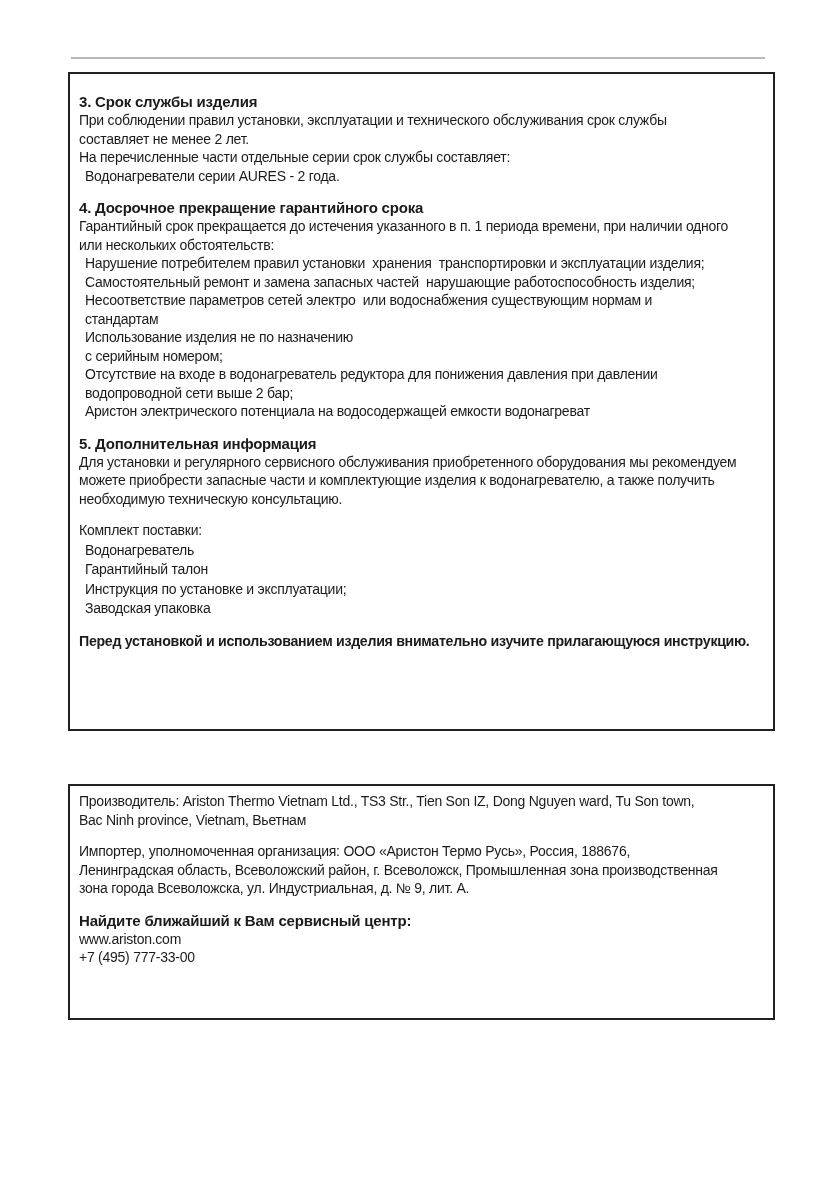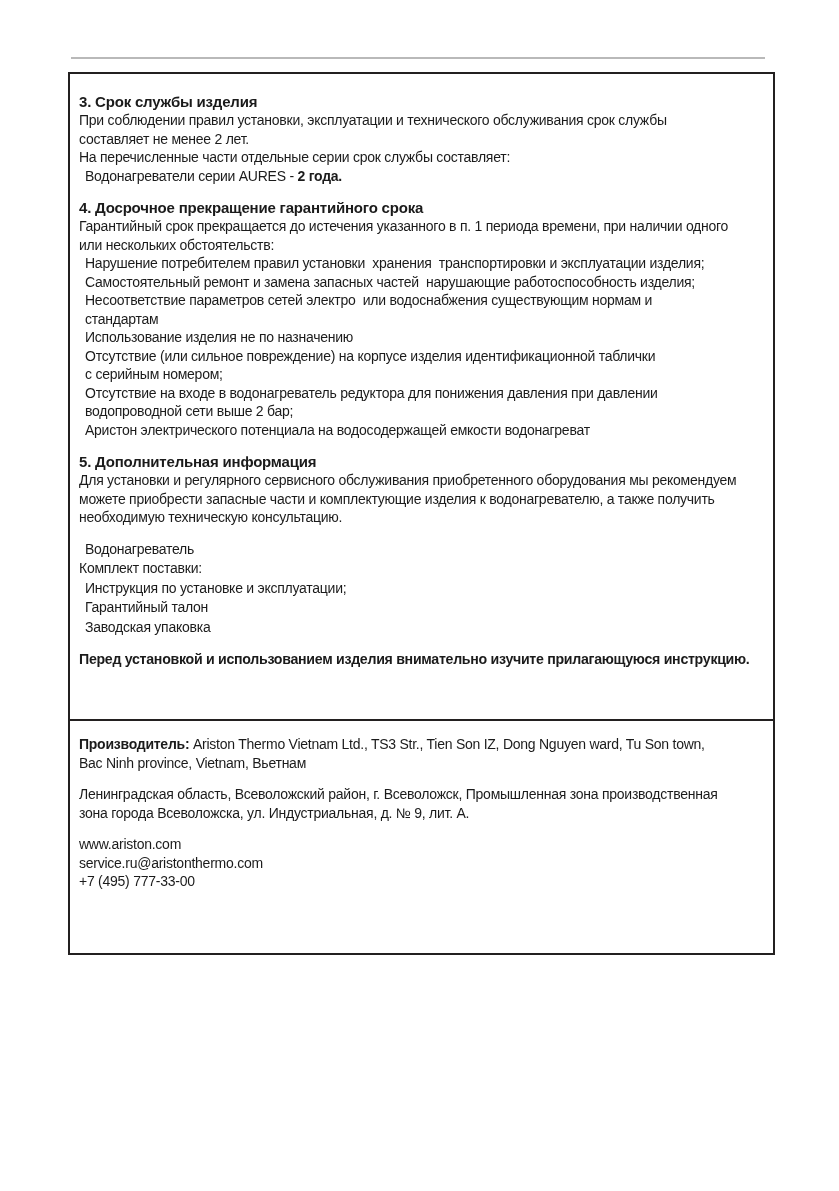--- a/index.html
+++ b/index.html
@@ -22,21 +22,21 @@
   .box {
     position: absolute;
     left: 68px;
     width: 707px;
     border: 2px solid #232020;
     background: #ffffff;
     box-sizing: border-box;
     overflow: hidden;
   }
   .box-warranty { top: 72px;  height: 659px; padding: 18px 8px 4px 9px; }
-  .box-info     { top: 719px; height: 236px; padding: 14px 8px 0 9px; }
+  .box-info     { top: 784px; height: 236px; padding: 6px 8px 0 9px; }
 
   .sec { margin-bottom: 13px; }
   .sec-heading {
     font-weight: bold;
     font-size: 15px;
     line-height: 19px;
     letter-spacing: -0.2px;
     white-space: pre;
   }
   .line {
@@ -49,21 +49,21 @@
   .pkg .line { line-height: 19.5px; }
   .notice {
     font-weight: bold;
     font-size: 14.2px;
     line-height: 19px;
     letter-spacing: -0.3px;
     white-space: pre;
     margin-top: 8px;
   }
   .para { margin-bottom: 13px; }
-  .b { font-weight: bold; }
+  .b { font-weight: normal; }
 </style>
 </head>
 <body>
 
 <div class="page">
 
   <div class="top-rule"></div>
 
   <div class="box box-warranty">
 
@@ -77,58 +77,58 @@
 
     <div class="sec">
       <div class="sec-heading">4. Досрочное прекращение гарантийного срока</div>
       <div class="line">Гарантийный срок прекращается до истечения указанного в п. 1 периода времени, при наличии одного</div>
       <div class="line">или нескольких обстоятельств:</div>
       <div class="line indent">Нарушение потребителем правил установки  хранения  транспортировки и эксплуатации изделия;</div>
       <div class="line indent">Самостоятельный ремонт и замена запасных частей  нарушающие работоспособность изделия;</div>
       <div class="line indent">Несоответствие параметров сетей электро  или водоснабжения существующим нормам и</div>
       <div class="line indent">стандартам</div>
       <div class="line indent">Использование изделия не по назначению</div>
-      <div class="line indent">Отсутствие (или сильное повреждение) на корпусе изделия идентификационной таблички</div>
       <div class="line indent">с серийным номером;</div>
       <div class="line indent">Отсутствие на входе в водонагреватель редуктора для понижения давления при давлении</div>
       <div class="line indent">водопроводной сети выше 2 бар;</div>
       <div class="line indent">Аристон электрического потенциала на водосодержащей емкости водонагреват</div>
     </div>
 
     <div class="sec">
       <div class="sec-heading">5. Дополнительная информация</div>
       <div class="line">Для установки и регулярного сервисного обслуживания приобретенного оборудования мы рекомендуем</div>
       <div class="line">можете приобрести запасные части и комплектующие изделия к водонагревателю, а также получить</div>
       <div class="line">необходимую техническую консультацию.</div>
     </div>
 
     <div class="sec pkg">
+      <div class="line">Комплект поставки:</div>
       <div class="line indent">Водонагреватель</div>
-      <div class="line">Комплект поставки:</div>
+      <div class="line indent">Гарантийный талон</div>
       <div class="line indent">Инструкция по установке и эксплуатации;</div>
-      <div class="line indent">Гарантийный талон</div>
       <div class="line indent">Заводская упаковка</div>
     </div>
 
     <div class="notice">Перед установкой и использованием изделия внимательно изучите прилагающуюся инструкцию.</div>
   </div>
 
   <div class="box box-info">
 
     <div class="para">
       <div class="line"><span class="b">Производитель:</span><span> Ariston Thermo Vietnam Ltd., TS3 Str., Tien Son IZ, Dong Nguyen ward, Tu Son town,</span></div>
       <div class="line">Bac Ninh province, Vietnam, Вьетнам</div>
     </div>
 
     <div class="para">
+      <div class="line"><span class="b">Импортер, уполномоченная организация:</span><span> ООО «Аристон Термо Русь», Россия, 188676,</span></div>
       <div class="line">Ленинградская область, Всеволожский район, г. Всеволожск, Промышленная зона производственная</div>
       <div class="line">зона города Всеволожска, ул. Индустриальная, д. № 9, лит. А.</div>
     </div>
 
     <div class="para">
+      <div class="sec-heading">Найдите ближайший к Вам сервисный центр:</div>
       <div class="line">www.ariston.com</div>
-      <div class="line">service.ru@aristonthermo.com</div>
       <div class="line">+7 (495) 777-33-00</div>
     </div>
 
   </div>
 
 </div>
 
 </body></html>

